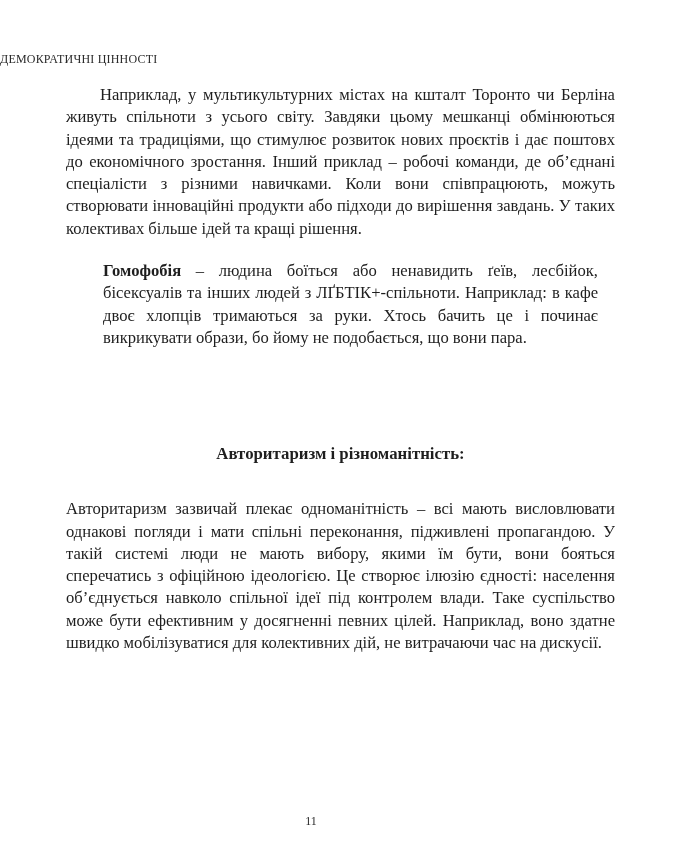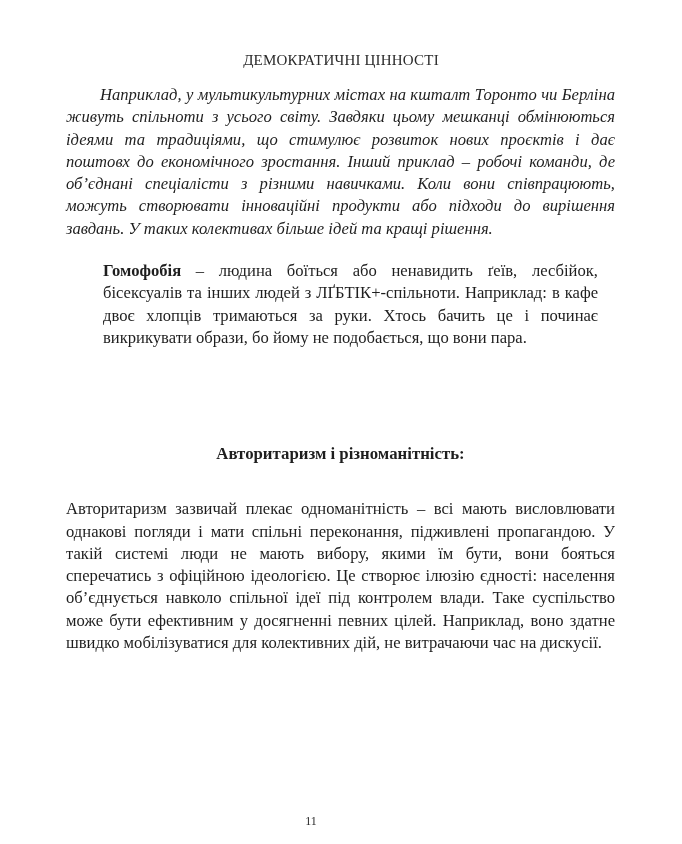--- a/index.html
+++ b/index.html
@@ -13,39 +13,39 @@
       position: relative;
       overflow: hidden;
       font-family: "Liberation Serif", "DejaVu Serif", serif;
       color: #1e1e1e;
     }
     .running-header {
       position: absolute;
       top: 52px;
       left: 0;
       width: 682px;
-      text-align: center;
-      font-size: 15px;
+      text-align: left;
+      font-size: 12px;
       letter-spacing: 0.2px;
       color: #2a2a2a;
     }
     .page-body {
       position: absolute;
       left: 66px;
       top: 84px;
       width: 549px;
     }
     .p {
       font-size: 16.6px;
       line-height: 22.3px;
       text-align: justify;
       margin: 0;
       hyphens: manual;
     }
-    .p.indent { text-indent: 34px; font-style: italic; }
+    .p.indent { text-indent: 34px; }
     .definition {
       margin: 0;
       padding-left: 37px;
       padding-right: 17px;
       font-size: 16.6px;
       line-height: 22.3px;
       text-align: justify;
     }
     .term { font-weight: bold; }
     .gap-a { height: 20px; }

